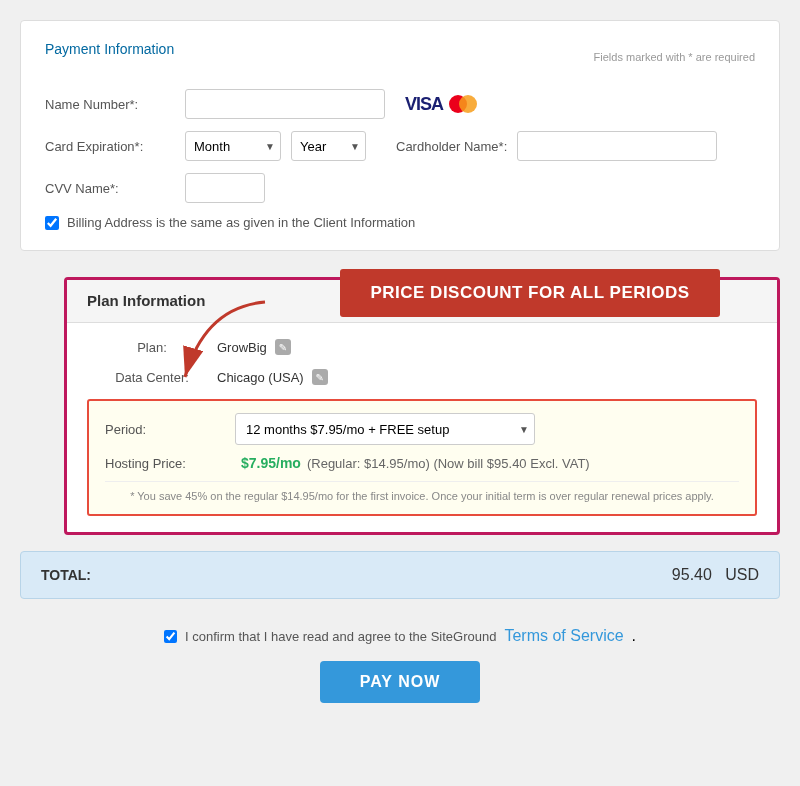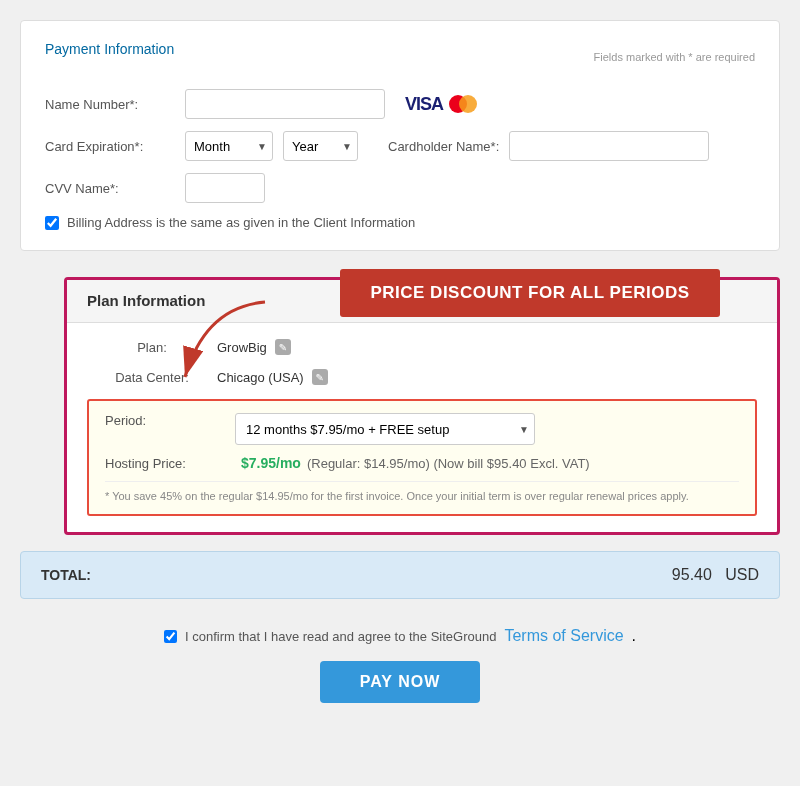--- a/index.html
+++ b/index.html
@@ -134,21 +134,21 @@
     .select-arrow {
       position: absolute;
       right: 6px;
       top: 50%;
       transform: translateY(-50%);
       pointer-events: none;
       font-size: 10px;
       color: #555;
     }
 
-    .month-select { width: 88px; }
+    .month-select { width: 96px; }
     .year-select { width: 75px; }
     .cardholder-input { width: 200px; }
     .cvv-input { width: 80px; }
 
     .checkbox-row {
       display: flex;
       align-items: center;
       gap: 8px;
       margin-top: 8px;
     }
@@ -251,20 +251,21 @@
     .highlight-box {
       border: 2px solid #e74c3c;
       background: #fffef0;
       border-radius: 3px;
       padding: 12px 16px;
       margin-bottom: 0;
     }
 
     .period-row {
       display: flex;
+      align-items: center;
       margin-bottom: 10px;
     }
 
     .period-select-wrapper {
       position: relative;
       display: inline-block;
     }
 
     .period-select {
       border: 1px solid #ccc;
@@ -295,20 +296,21 @@
       font-size: 13px;
       color: #666;
     }
 
     .savings-note {
       font-size: 11px;
       color: #888;
       margin-top: 10px;
       border-top: 1px solid #eee;
       padding-top: 8px;
+      text-align: center;
     }
 
     
     .total-bar {
       background: #d9eaf7;
       border: 1px solid #b8d4e8;
       border-radius: 4px;
       padding: 14px 20px;
       display: flex;
       align-items: center;

